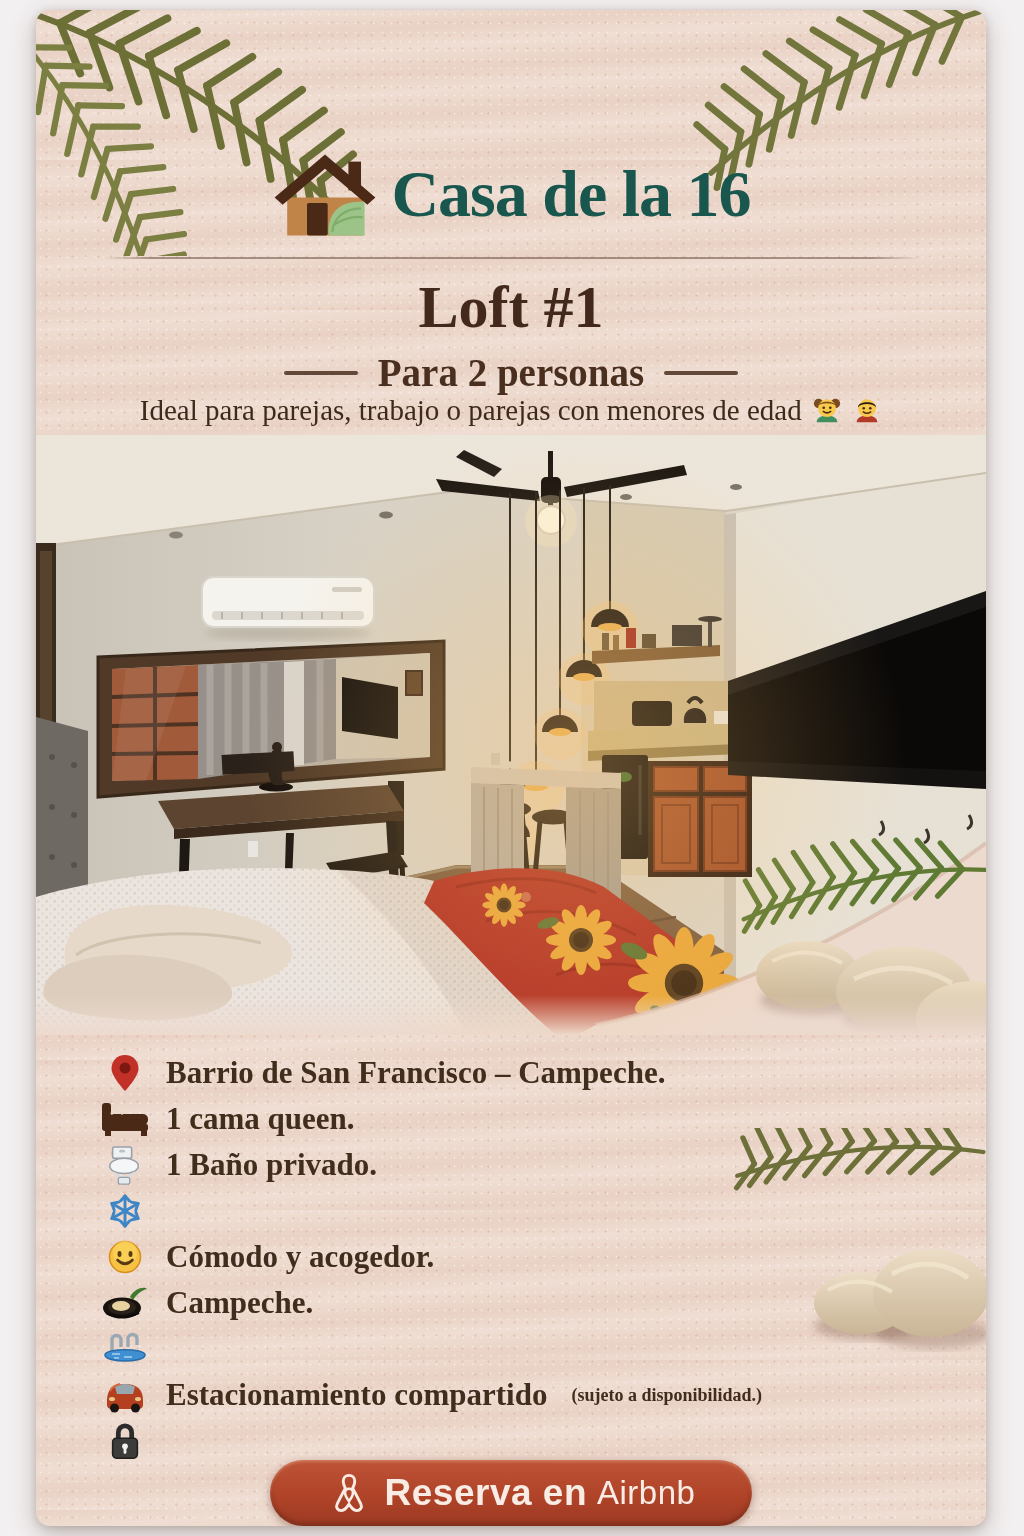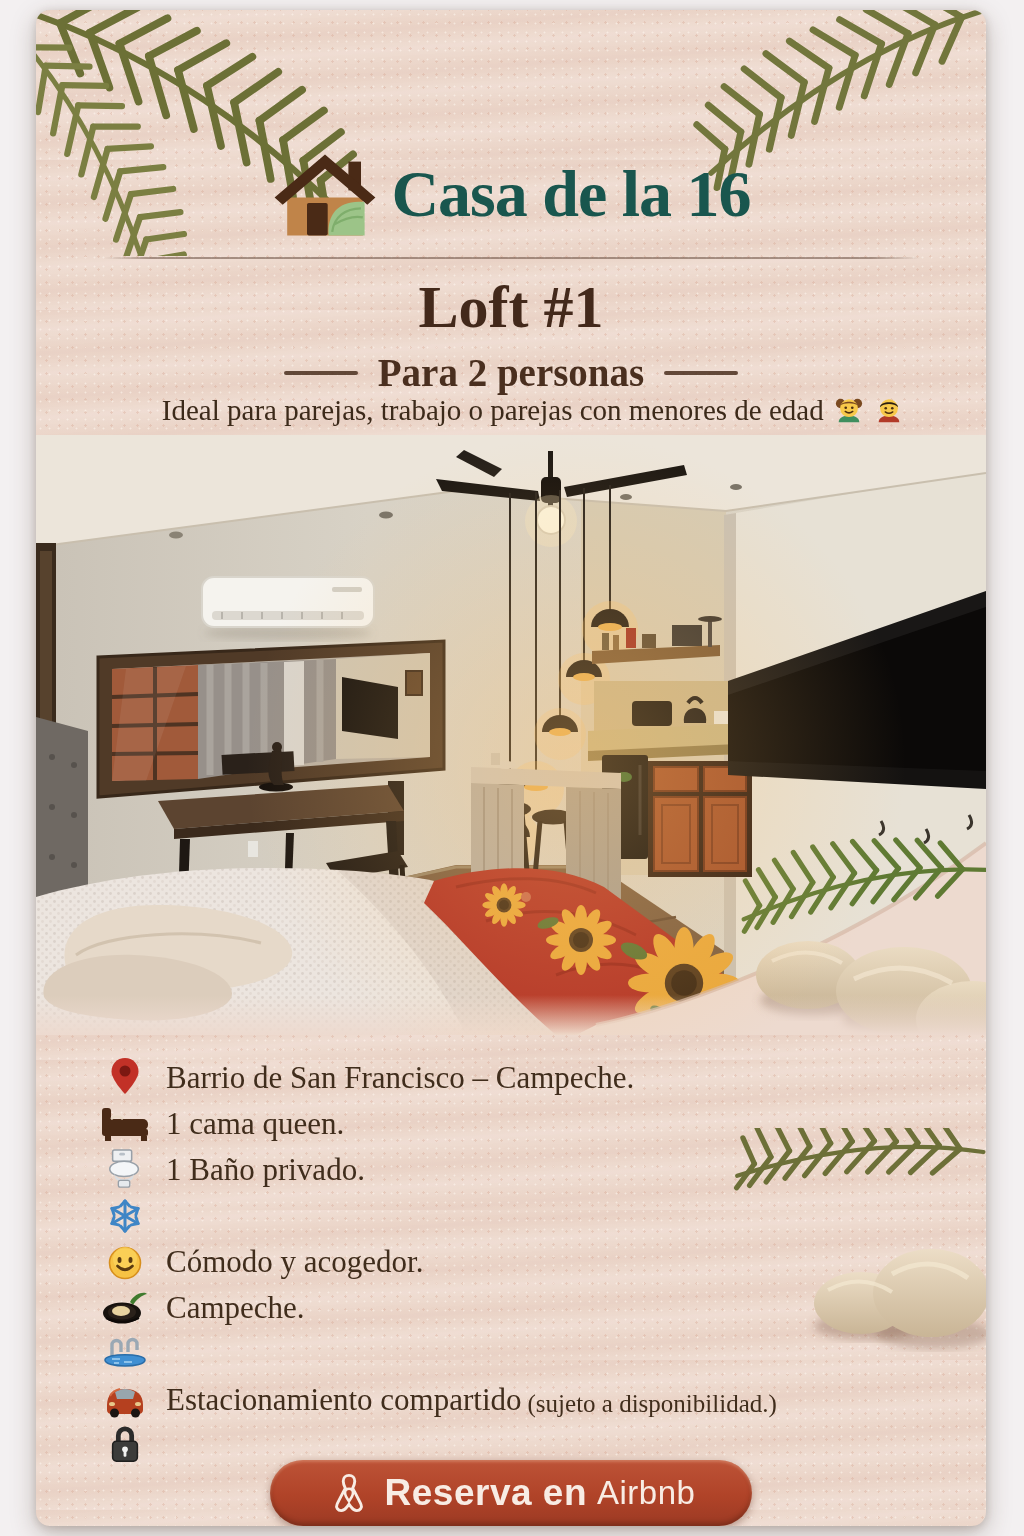--- a/index.html
+++ b/index.html
@@ -16,29 +16,29 @@
   .palm-tr{position:absolute;right:-8px;top:-12px;width:340px;height:200px;color:#72763c;}
   .brand{position:absolute;top:138px;left:0;width:100%;display:flex;justify-content:center;align-items:center;gap:12px;}
   .brand-title{font-size:66px;font-weight:700;color:#19564e;letter-spacing:-1px;line-height:1;}
   .divider{position:absolute;top:247px;left:7%;width:86%;height:2px;
     background:linear-gradient(90deg,rgba(90,62,48,0),rgba(90,62,48,.5) 6%,rgba(90,62,48,.5) 94%,rgba(90,62,48,0));}
   .unit-title{position:absolute;top:264px;left:0;width:100%;text-align:center;
     font-size:60px;font-weight:700;color:#43291b;line-height:1.1;}
   .subtitle{position:absolute;top:340px;left:0;width:100%;display:flex;justify-content:center;align-items:center;gap:20px;
     font-size:39px;font-weight:600;color:#4a2f1f;}
   .dash{width:74px;height:4px;background:#4a2f1f;border-radius:2px;opacity:.85;}
-  .tagline{position:absolute;top:384px;left:0;width:100%;text-align:center;font-size:29px;color:#3c2a1a;padding-left:22px;}
+  .tagline{position:absolute;top:384px;left:0;width:100%;text-align:center;font-size:29px;color:#3c2a1a;}
   .tagline .mini-emoji{display:inline-block;vertical-align:-6px;margin-left:3px;}
   .photo{position:absolute;top:425px;left:0;width:950px;height:600px;}
   .photo svg{display:block;}
   .features{position:absolute;top:1040px;left:62px;width:840px;}
-  .feature-row{display:flex;align-items:flex-end;height:46px;}
+  .feature-row{display:flex;align-items:center;height:46px;font-weight:bold;}
   .feature-icon{width:54px;min-width:54px;display:flex;justify-content:center;align-items:center;margin-right:14px;}
   .feature-text{font-size:31px;color:#402d1c;white-space:nowrap;}
-  .feature-note{font-size:25px;color:#402d1c;margin-left:6px;}
+  .feature-note{font-size:18px;color:#402d1c;margin-left:24px;}
   .deco-right{position:absolute;right:0;top:1118px;width:270px;height:250px;color:#6d7038;}
   .cta{position:absolute;top:1450px;left:50%;transform:translateX(-50%);width:482px;height:66px;border:none;
     border-radius:33px;display:flex;align-items:center;justify-content:center;gap:14px;cursor:pointer;
     background:linear-gradient(180deg,#bd5337 0%,#b04328 55%,#9c3a24 100%);
     box-shadow:0 3px 8px rgba(90,40,25,.4),inset 0 2px 3px rgba(255,200,170,.35),inset 0 -3px 5px rgba(60,20,10,.35);
     font-family:"Liberation Sans","DejaVu Sans",sans-serif;color:#f8ece4;}
   .cta-regular{font-size:37px;font-weight:700;letter-spacing:.5px;}
   .cta-bold{font-size:33px;font-weight:400;letter-spacing:.5px;margin-left:-4px;}
 </style>
 </head>

